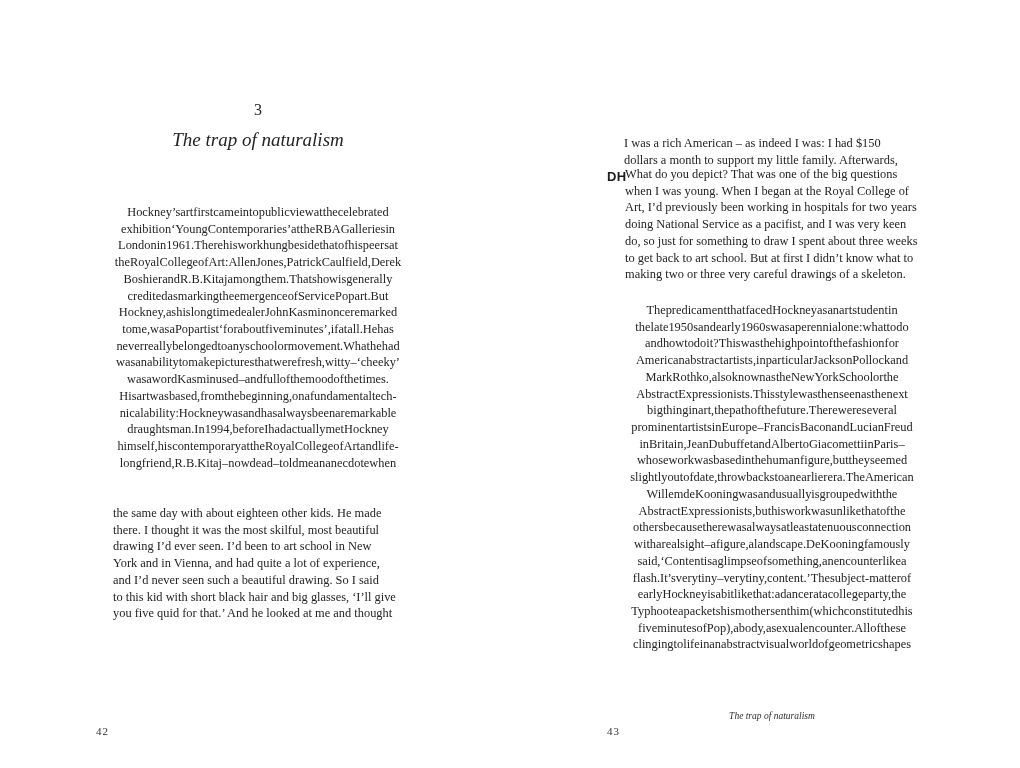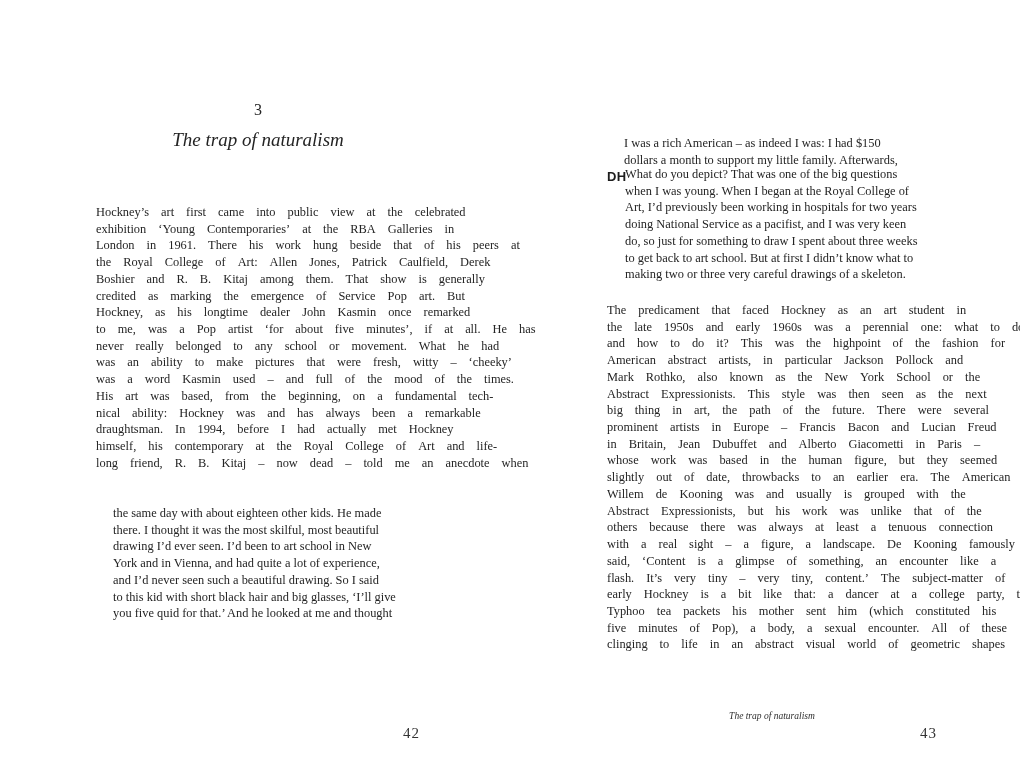--- a/index.html
+++ b/index.html
@@ -50,23 +50,22 @@
     font-size: 12.4px;
     color: #242424;
   }
   .line {
     height: 16.72px;
     line-height: 16.72px;
     white-space: nowrap;
   }
   .line.j {
     display: flex;
-    justify-content: flex-start;
+    justify-content: center;
     white-space: normal;
-    gap: 12px;
   }
   .line.j span { white-space: pre; }
 
   .opening-paragraph   { top: 204px; }
   .left-blockquote     { top: 505px; padding-left: 17px; right: 20px; }
 
   .quote-continuation  { top: 99px;  padding-left: 17px; right: 4px; margin-top: 36px; }
   .interview-block     { top: 166px; }
   .interview-lines     { padding-left: 18px; }
   .speaker-label {
@@ -87,22 +86,22 @@
     left: 0; right: 0;
     text-align: center;
     font-style: italic;
     font-size: 9.5px;
     color: #2e2e2e;
   }
   .page-number {
     position: absolute;
     top: 725px;
     left: 0; right: 0;
-    text-align: right;
-    font-size: 15px;
+    text-align: left;
+    font-size: 11px;
     letter-spacing: 1px;
     color: #333333;
   }
 </style>
 </head>
 <body>
 
 <div class="spread">
 
   <section class="page page-left">

